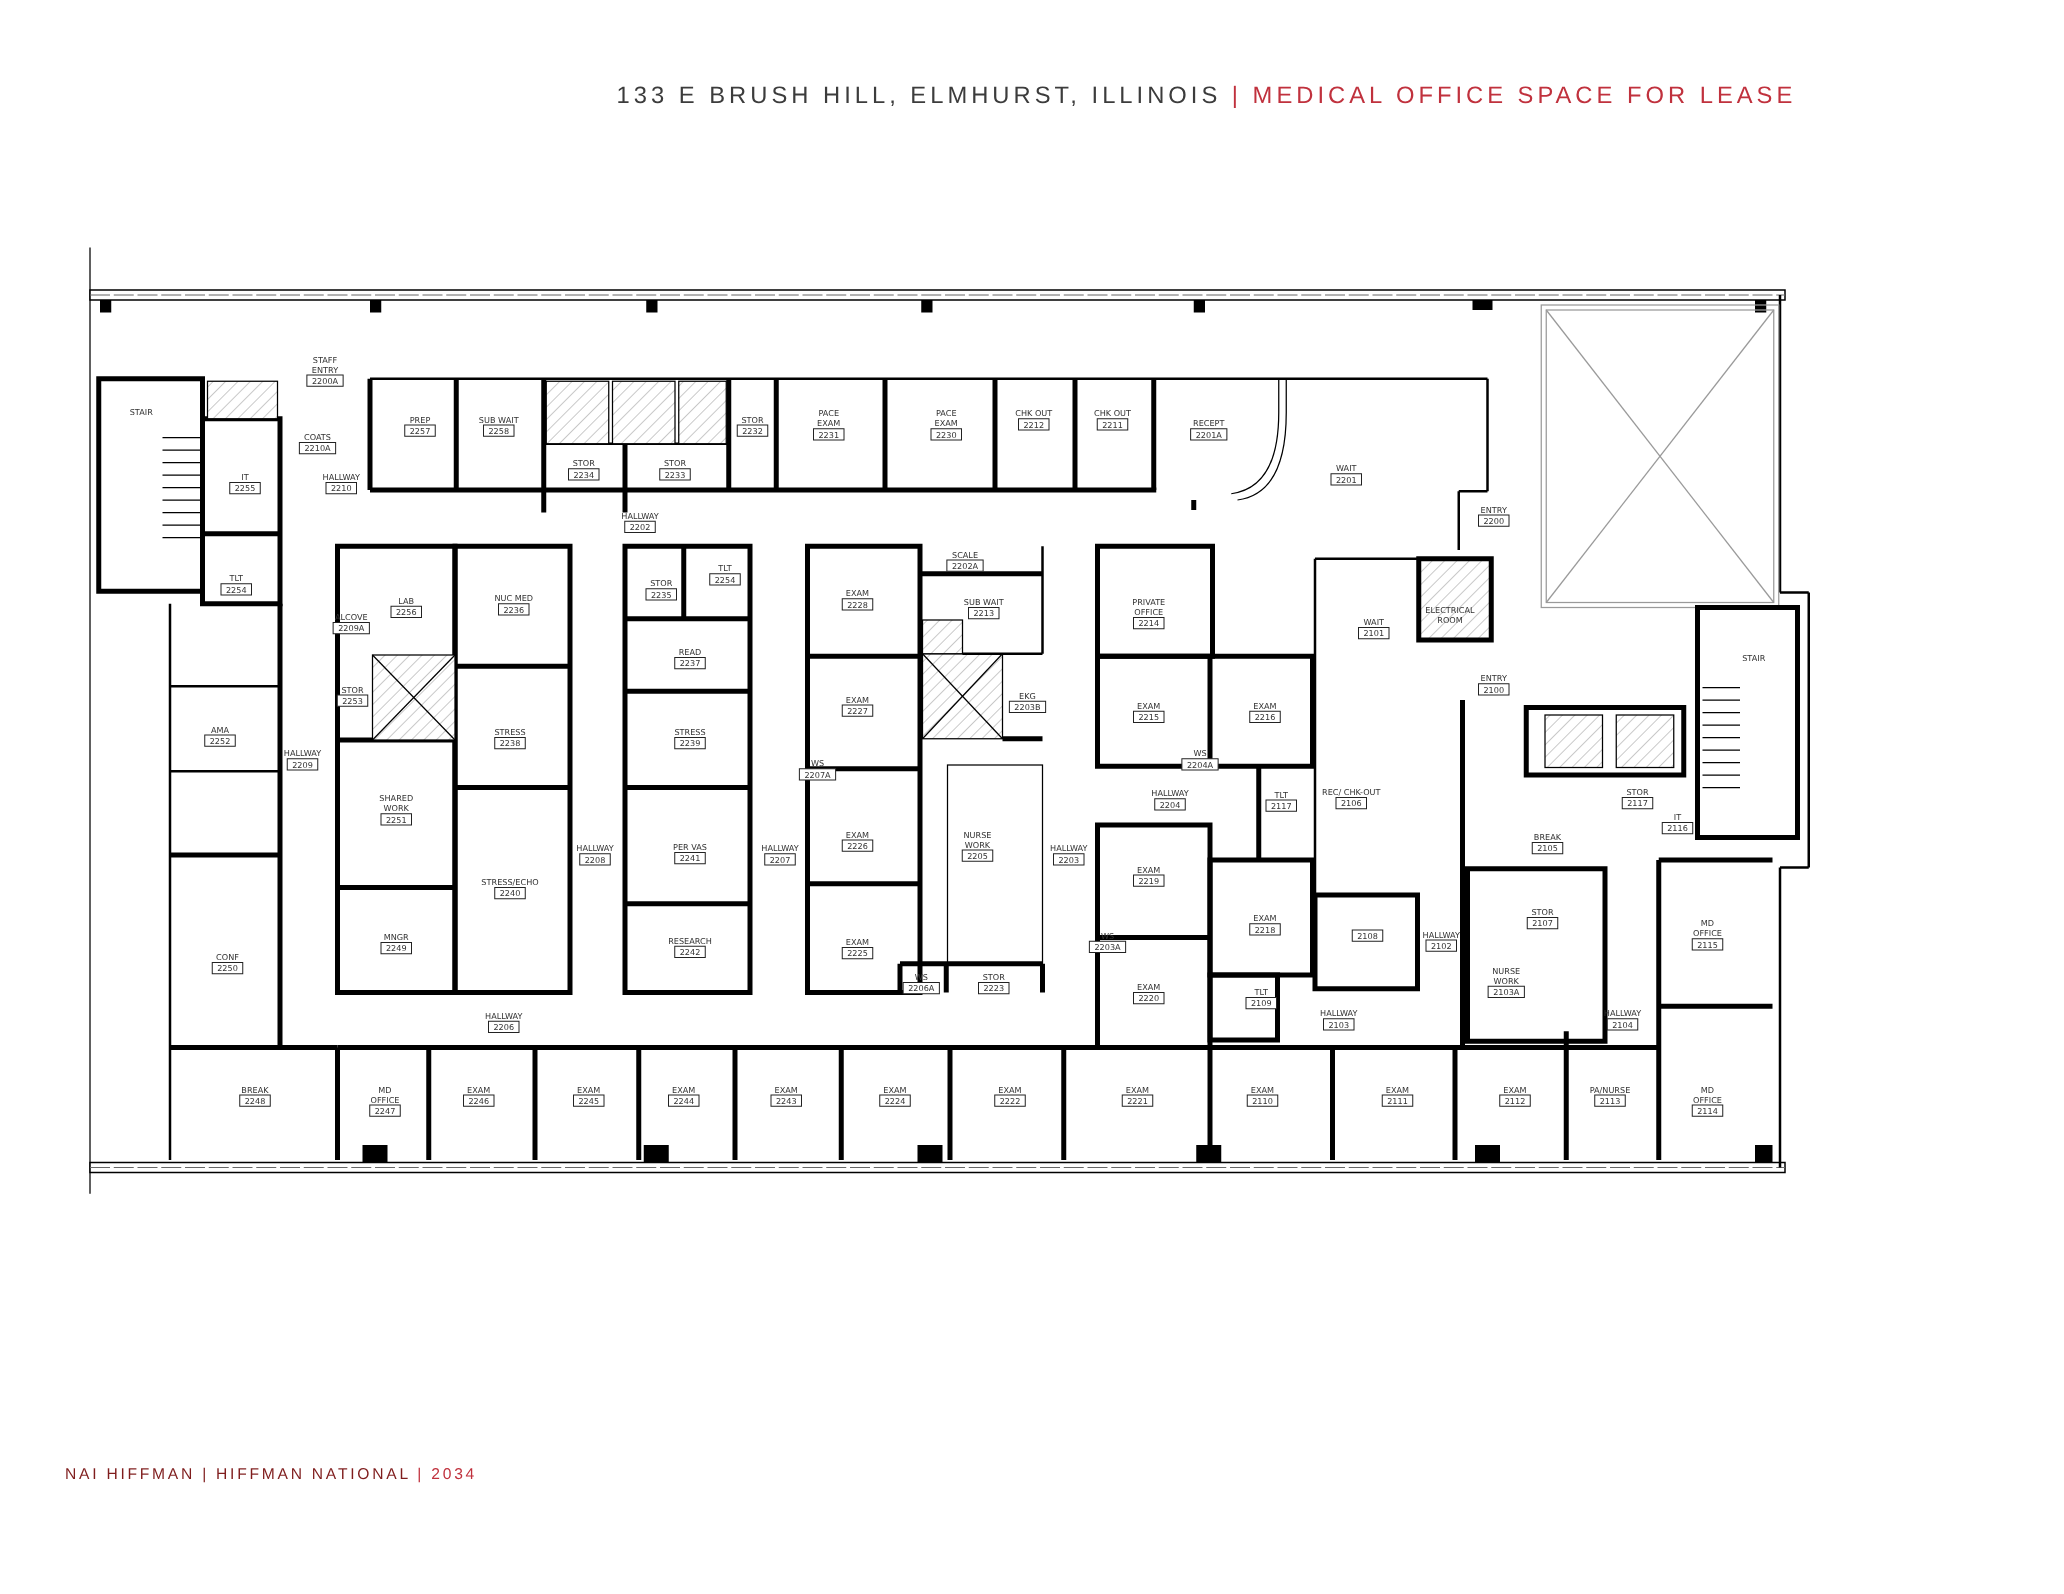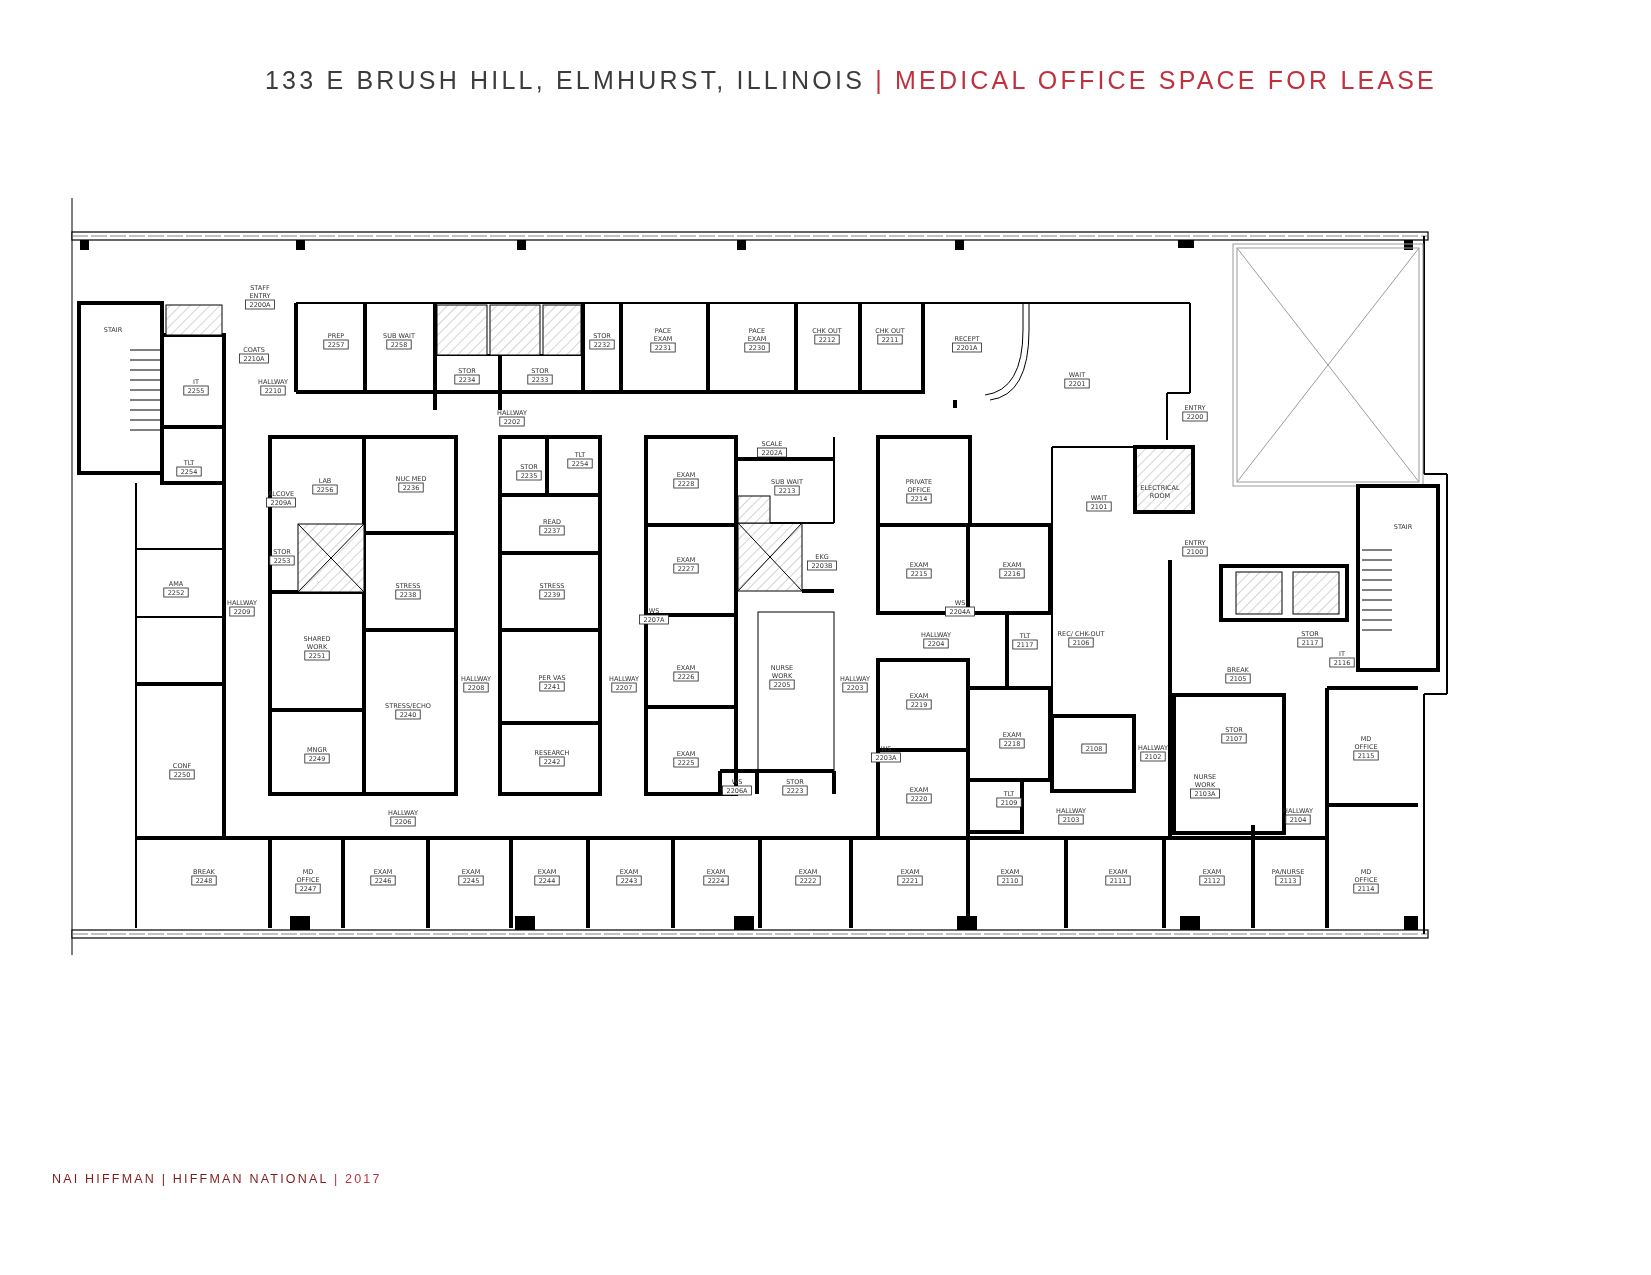--- a/index.html
+++ b/index.html
@@ -1,17 +1,17 @@
 <!DOCTYPE html>
 <html><head>
 <meta charset="utf-8">
 <style>
   html, body { margin:0; padding:0; background:#ffffff; }
   body { width:1651px; height:1275px; position:relative; overflow:hidden; font-family:"Liberation Sans", sans-serif; }
-  .title { position:absolute; top:66px; right:214px; font-size:25px; letter-spacing:3.2px; white-space:nowrap; font-family:"Liberation Sans", sans-serif; }
+  .title { position:absolute; top:66px; right:214px; font-size:19px; letter-spacing:3.2px; white-space:nowrap; font-family:"Liberation Sans", sans-serif; }
   .title .addr { color:#3c3c3c; }
   .title .sep { color:#c0313d; }
   .title .sub { color:#c0313d; }
   .footer { position:absolute; left:52px; top:1172px; font-size:12.5px; letter-spacing:2.2px; white-space:nowrap; font-family:"Liberation Sans", sans-serif; }
   .footer .a { color:#7f1d1d; }
   .footer .r { color:#c0313d; }
   svg.plan { position:absolute; left:0; top:0; }
   .rm-name { font-family:"DejaVu Sans", sans-serif; font-size:6.5px; fill:#333; text-anchor:middle; }
   .rm-num { font-family:"DejaVu Sans", sans-serif; font-size:6.5px; fill:#333; text-anchor:middle; }
   .rm-box { fill:#fff; stroke:#222; stroke-width:0.8; }
@@ -669,14 +669,14 @@
         <text class="rm-name" x="1366" y="882">OFFICE</text>
         <rect class="rm-box" x="1353.8" y="884" width="24.4" height="9"></rect>
         <text class="rm-num" x="1366" y="891">2114</text>
       </g>
     </g>
 </svg>
 
 <div class="footer">
   <span class="a">NAI HIFFMAN | HIFFMAN NATIONAL</span>
   <span class="r">|</span>
-  <span class="r">2017</span>
+  <span class="r">2034</span>
 </div>
 
 </body></html>

